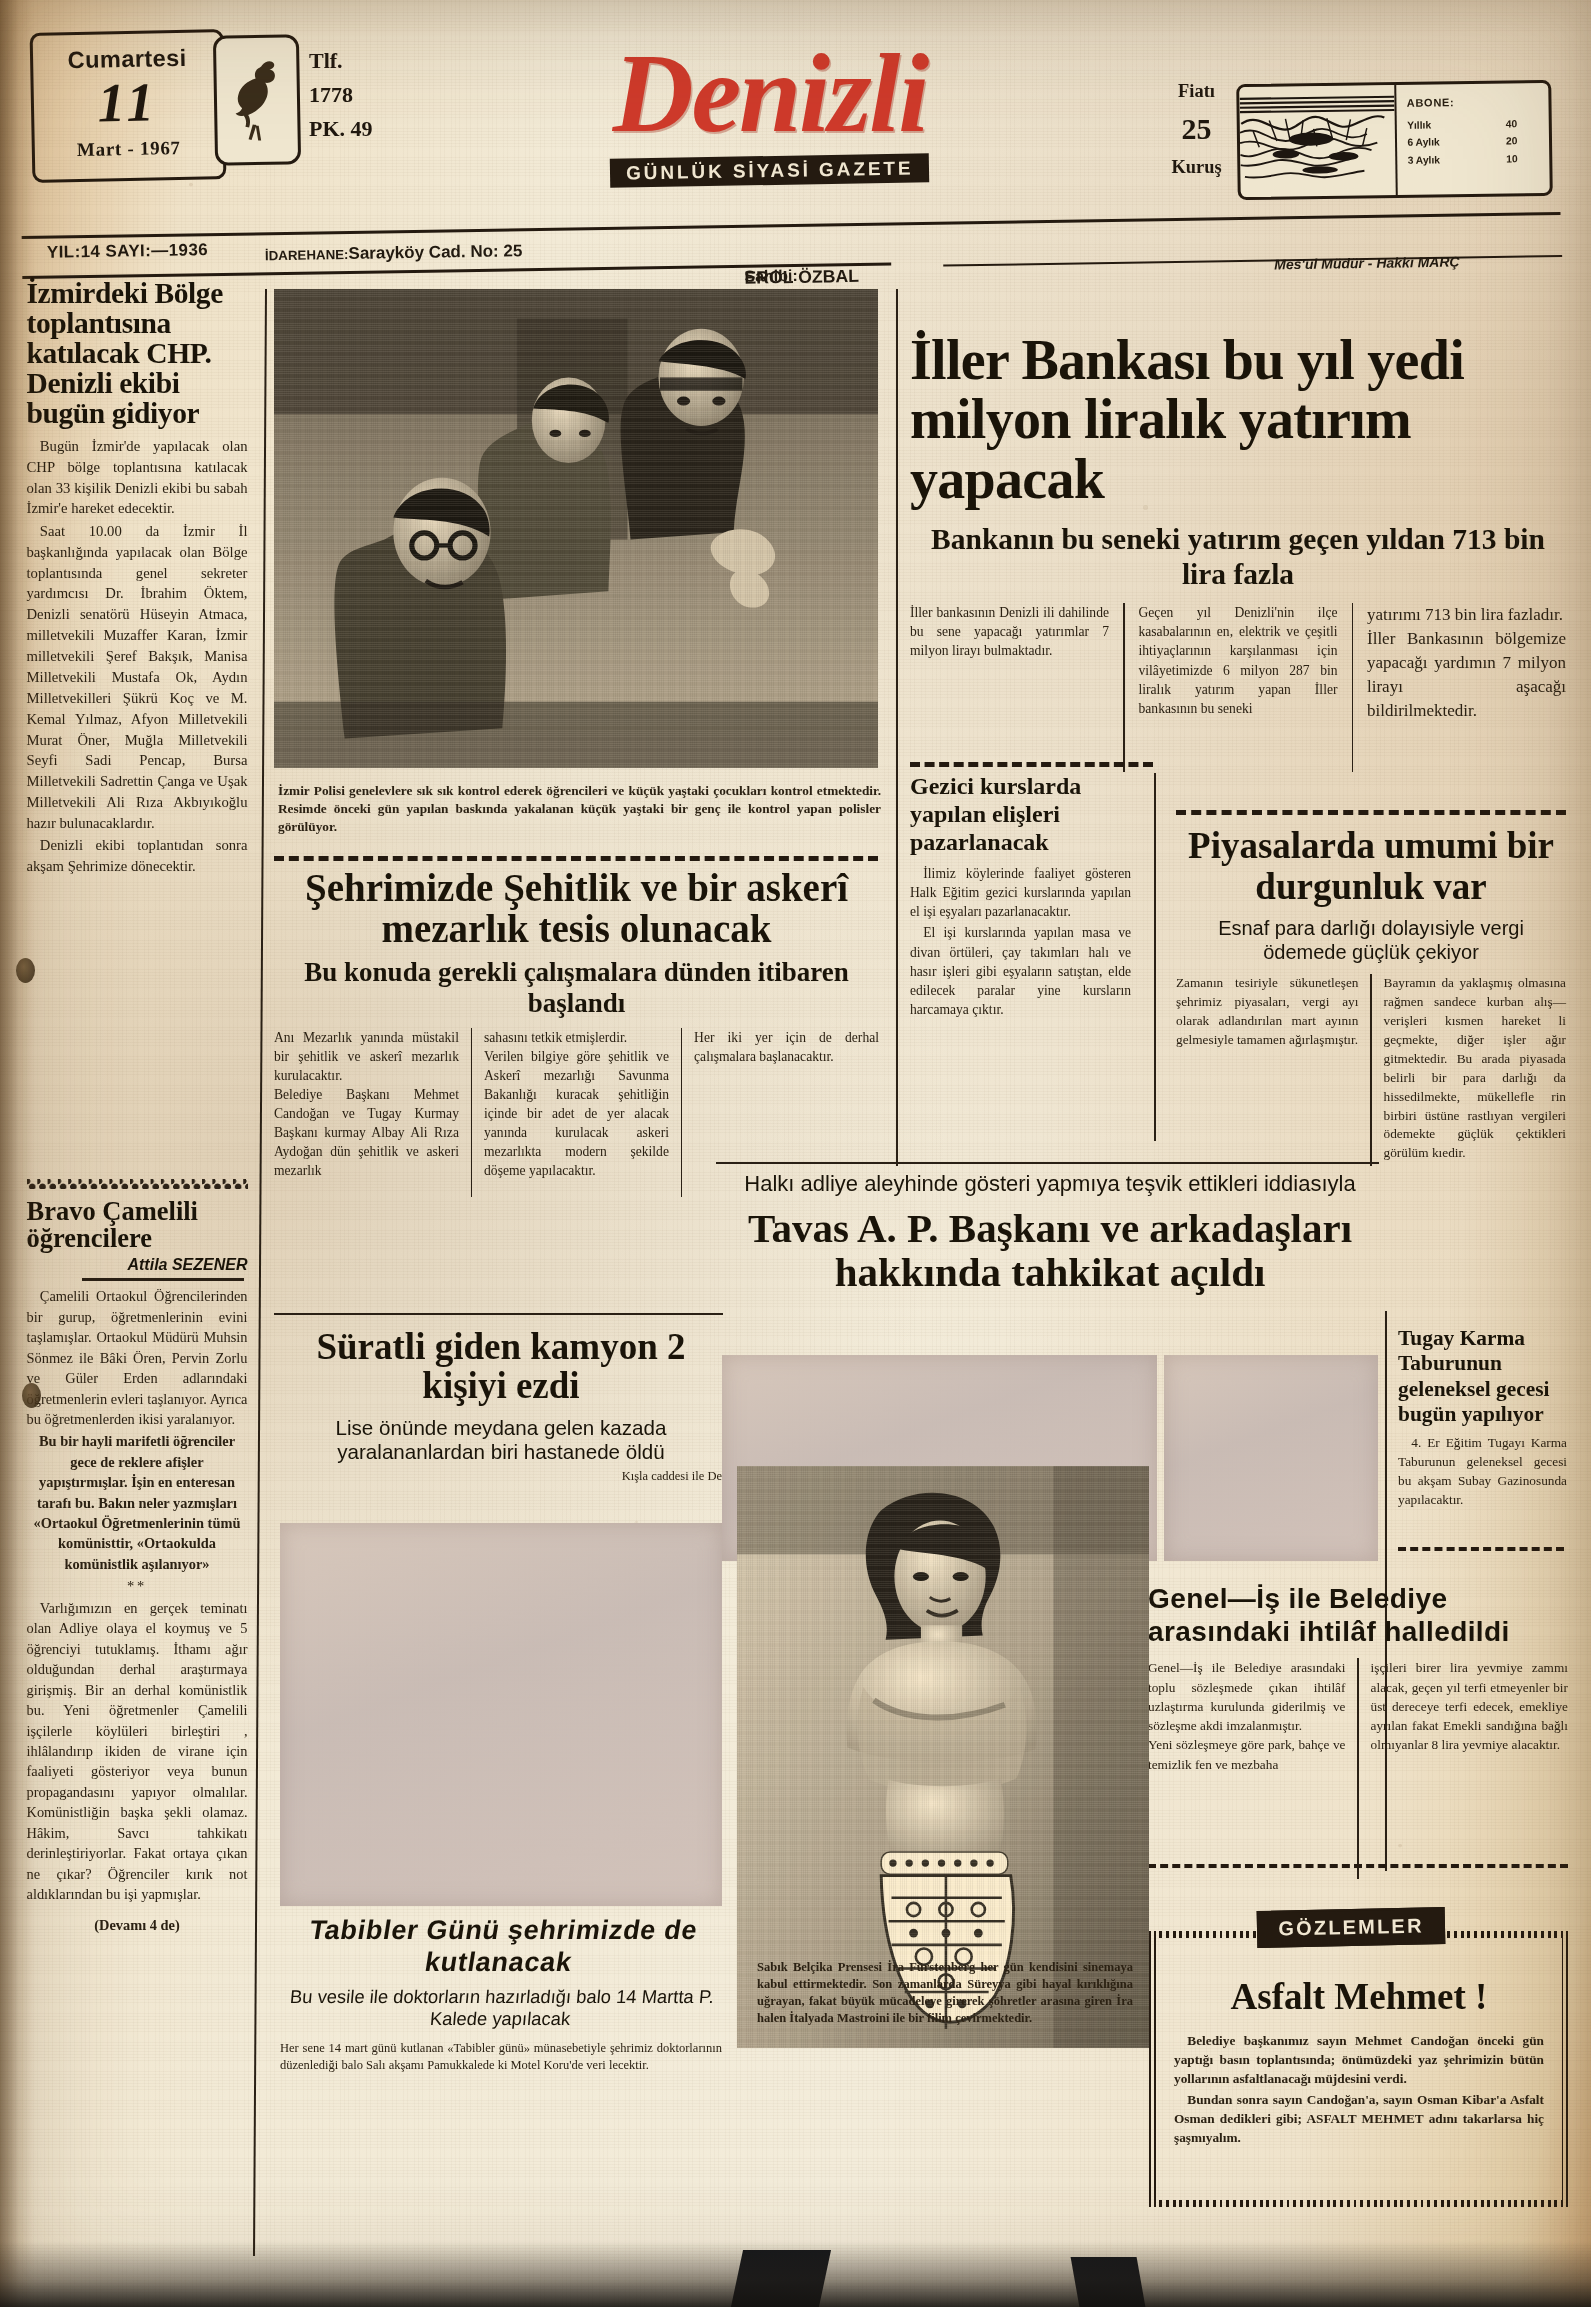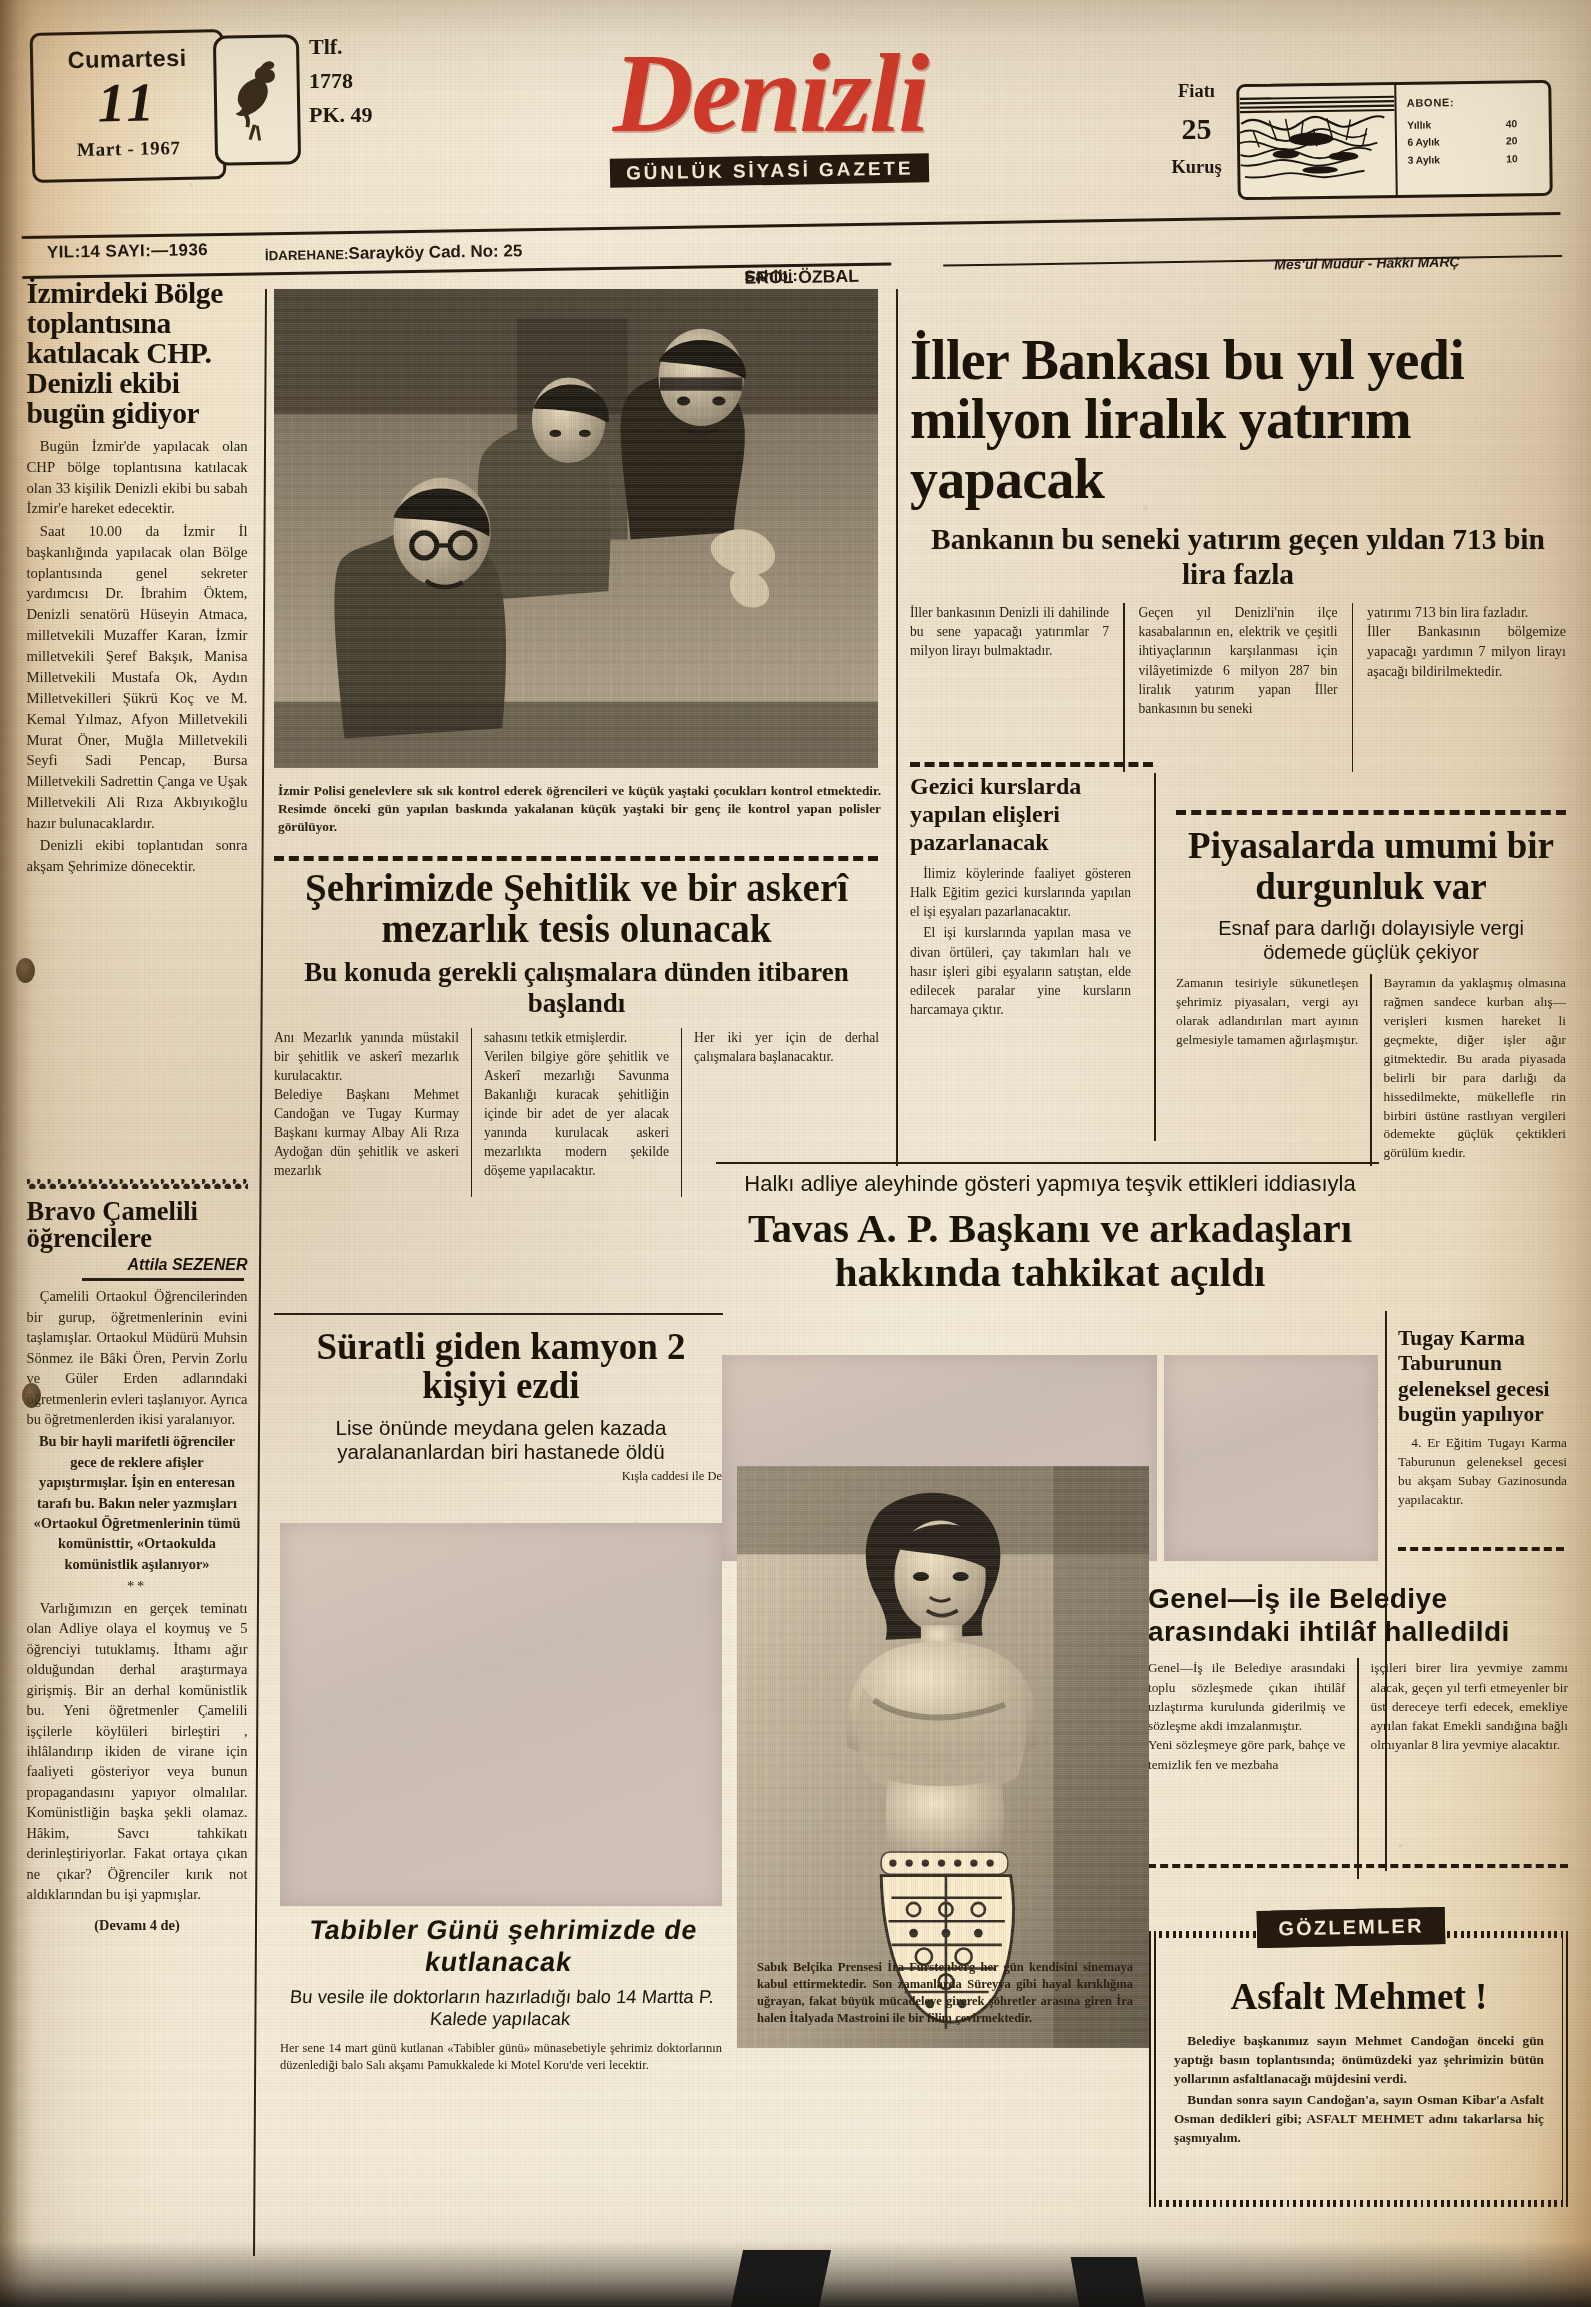--- a/index.html
+++ b/index.html
@@ -41,21 +41,21 @@
   #masthead{position:absolute;left:0;top:0;width:1591px;height:256px;}
   .datebox{position:absolute;left:31px;top:31px;width:188px;height:144px;
      border:3.7px solid #241a10;border-radius:10.3px;text-align:center;
      transform:rotate(-1.1deg);}
   .datebox .dow{font-family:"Liberation Sans",sans-serif;font-weight:700;font-size:23.6px;margin-top:11.8px;letter-spacing:0.4px;}
   .datebox .day{font-family:"Liberation Serif",serif;font-weight:700;font-size:55px;line-height:.95;margin-top:4.4px;
      font-style:italic;letter-spacing:4.4px;}
   .datebox .mon{font-family:"Liberation Serif",serif;font-weight:700;font-size:19px;margin-top:8.8px;letter-spacing:0.7px;}
   .roosterbox{position:absolute;left:214px;top:35px;width:80px;height:124px;border:3.7px solid #241a10;border-radius:13.3px;
      transform:rotate(-1deg);background:#efe6cf;display:flex;align-items:center;justify-content:center;overflow:hidden;}
-  .tlf{position:absolute;left:309px;top:30px;font-family:"Liberation Serif",serif;font-weight:700;font-size:22px;line-height:1.55;}
+  .tlf{position:absolute;left:309px;top:44px;font-family:"Liberation Serif",serif;font-weight:700;font-size:22px;line-height:1.55;}
   .tlf div{white-space:nowrap;}
   #logo{position:absolute;left:442px;top:37px;width:656px;text-align:center;}
   #logo .word{font-family:"Liberation Serif",serif;font-weight:700;font-style:italic;
      font-size:112px;line-height:1;letter-spacing:-2.2px;
      color:#cf3a2b;text-shadow:1.5px 1.5px 0 rgba(160,45,30,.35);}
   #logo .tagline{display:inline-block;margin-top:7.4px;background:#241a10;color:#f0e6d0;
      font-family:"Liberation Sans",sans-serif;font-weight:700;font-size:19px;letter-spacing:2.9px;
      padding:3.7px 16px;transform:rotate(-1deg);}
   .pricebox{position:absolute;left:1156px;top:81px;width:81px;text-align:center;
      font-family:"Liberation Serif",serif;font-weight:700;}
@@ -330,21 +330,21 @@
   </div>
 
   <div style="position:absolute;left:910px;top:303px;width:656px;">
     <div class="hl" style="font-size:56px;line-height:1.06;letter-spacing:-0.7px;margin-top:28px;">İller Bankası bu yıl yedi milyon liralık yatırım yapacak</div>
     <div class="hl" style="font-size:29.5px;text-align:center;margin-top:13.3px;line-height:1.16;">Bankanın bu seneki yatırım geçen yıldan 713 bin lira fazla</div>
     <div style="display:flex;gap:14px;margin-top:11.8px;">
       <div class="body" style="flex:1;font-size:13.6px;line-height:1.42;white-space:pre-line;">İller bankasının Denizli ili dahilinde bu sene yapacağı yatırımlar 7 milyon lirayı bulmaktadır.</div>
       <div class="vrule" style="position:relative;width:1.5px;height:169px;"></div>
       <div class="body" style="flex:1;font-size:13.6px;line-height:1.42;white-space:pre-line;">Geçen yıl Denizli'nin ilçe kasabalarının en, elektrik ve çeşitli ihtiyaçlarının karşılanması için vilâyetimizde 6 milyon 287 bin liralık yatırım yapan İller bankasının bu seneki</div>
       <div class="vrule" style="position:relative;width:1.5px;height:169px;"></div>
-      <div class="body" style="flex:1;font-size:14px;line-height:1.42;white-space:pre-line;font-family:Liberation Serif, serif;">yatırımı 713 bin lira fazladır.
+      <div class="body" style="flex:1;font-size:17px;line-height:1.42;white-space:pre-line;font-family:Liberation Serif, serif;">yatırımı 713 bin lira fazladır.
 İller Bankasının bölgemize yapacağı yardımın 7 milyon lirayı aşacağı bildirilmektedir.</div>
     </div>
   </div>
 
   <div class="dashrule" style="left:910px;top:762px;width:243px;"></div>
   <div class="dashrule" style="left:1176px;top:810px;width:390px;"></div>
 
   <div style="position:absolute;left:910px;top:773px;width:221px;">
     <div class="hl" style="font-size:24px;line-height:1.16;">Gezici kurslarda yapılan elişleri pazarlanacak</div>
     <div class="body" style="font-size:13.6px;line-height:1.42;margin-top:7.4px;">

